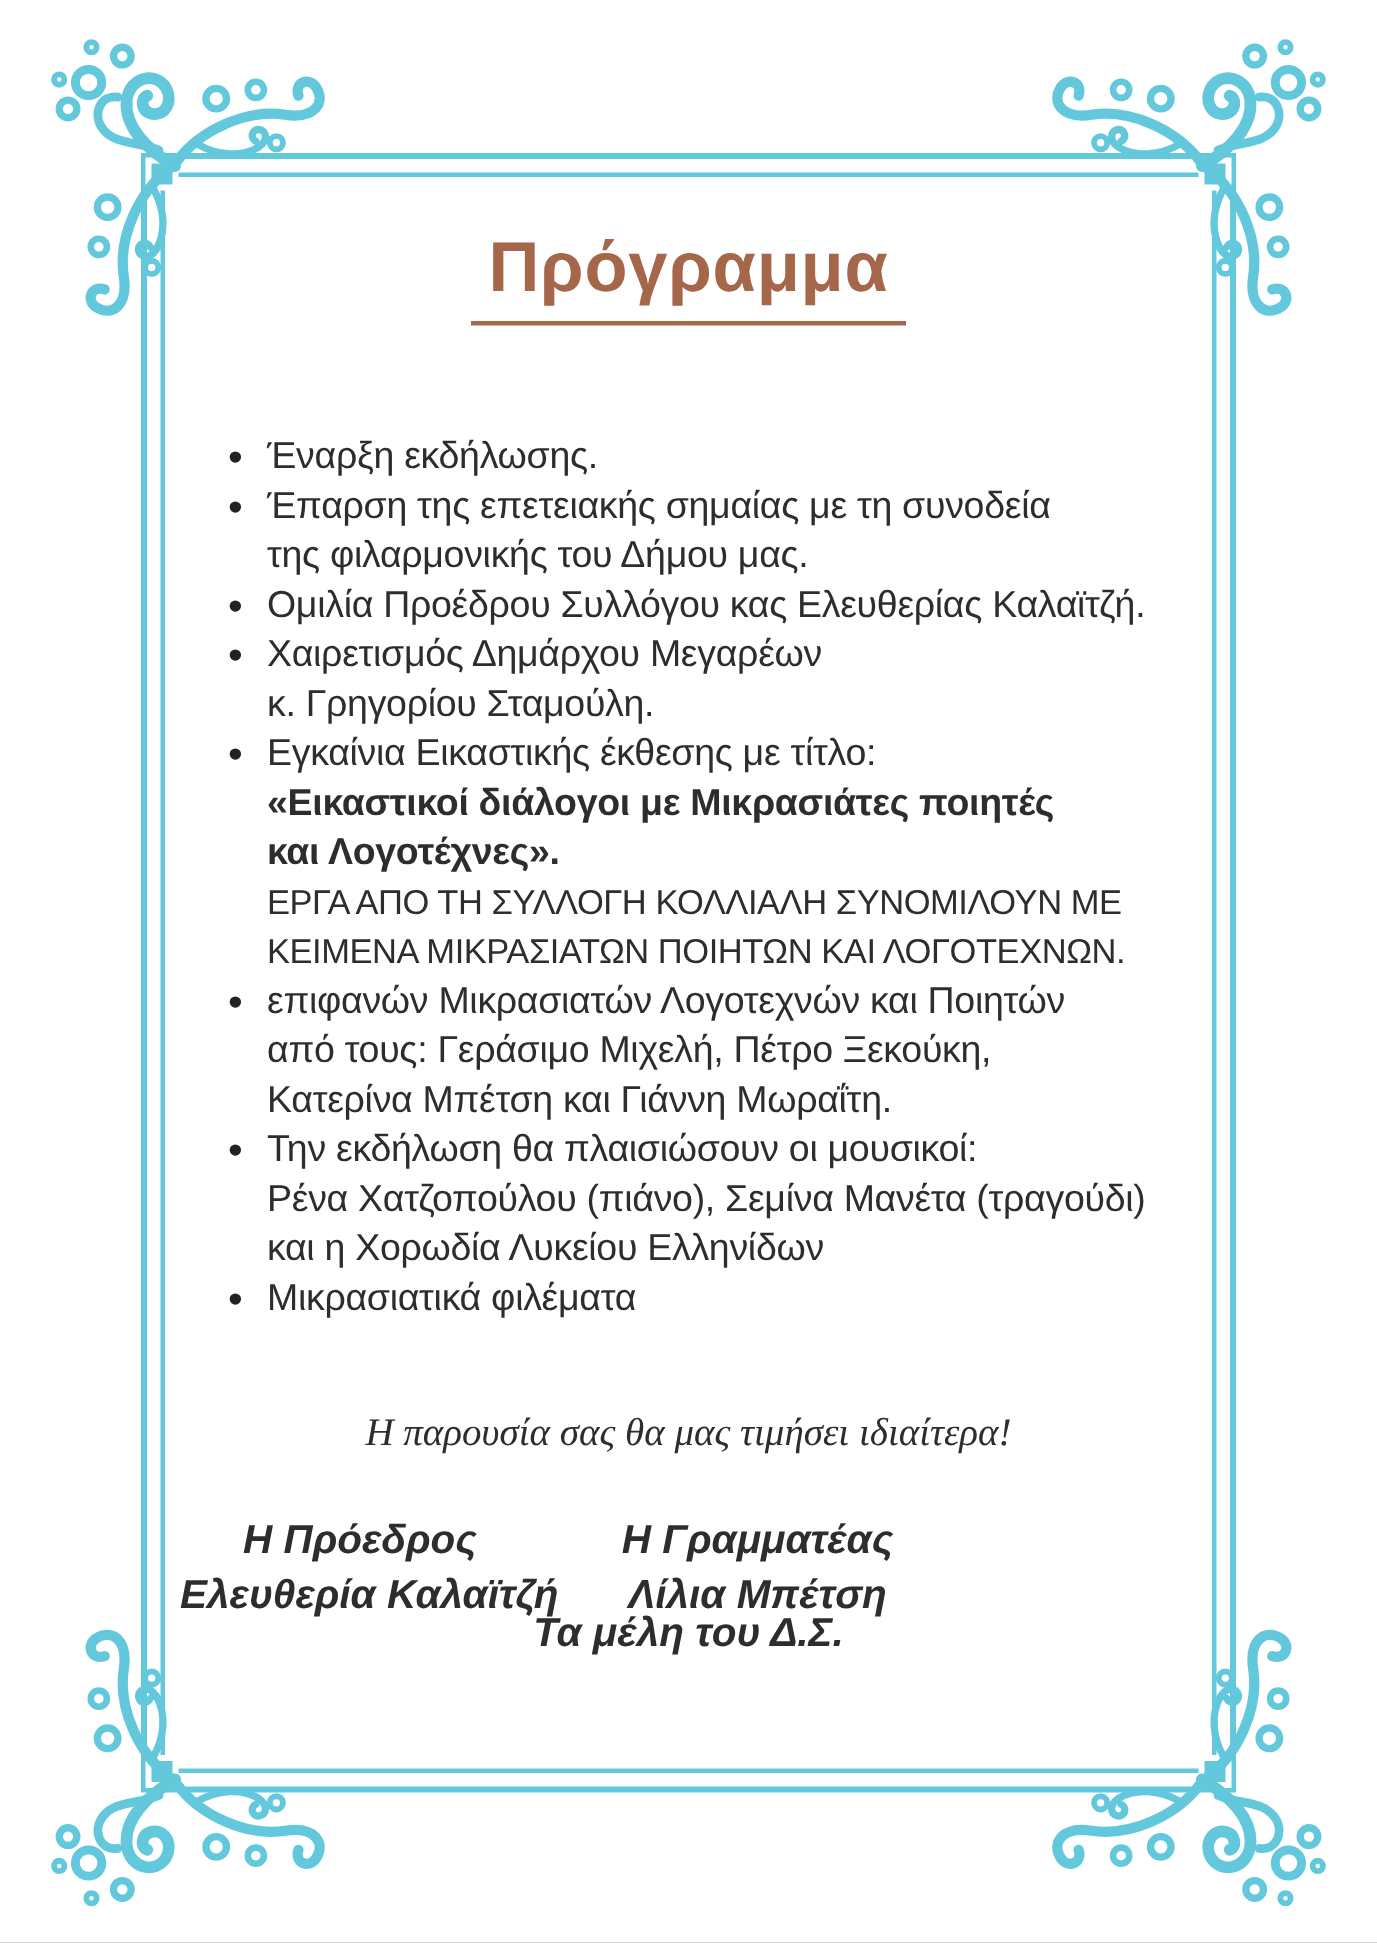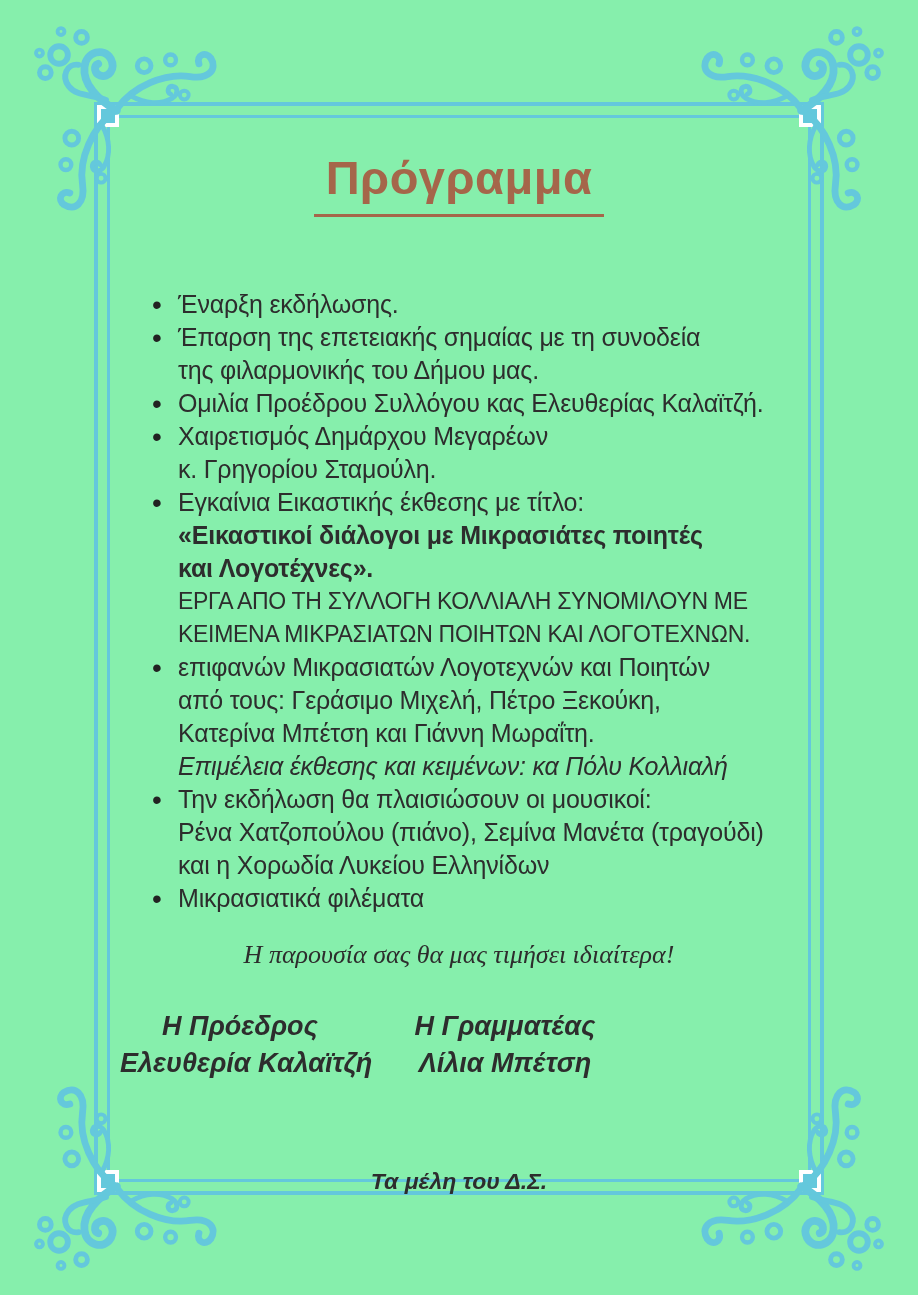--- a/index.html
+++ b/index.html
@@ -3,21 +3,21 @@
 <meta charset="utf-8">
 <style>
   :root{
     --teal:#64c8dc;
     --title:#a5664a;
     --ink:#2d2d2d;
   }
   *{margin:0;padding:0;box-sizing:border-box;}
   body{background:#888;font-family:"Liberation Sans","DejaVu Sans",sans-serif;}
   .page{
-    position:relative;width:918px;height:1295px;background:#86efac;
+    position:relative;width:918px;height:1295px;background:#ffffff;
     margin:0 auto;overflow:hidden;color:var(--ink);
   }
 
   
   .frame-outer{
     position:absolute;left:94px;top:102px;right:94px;bottom:100px;
     border:4px solid var(--teal);
   }
   .frame-inner{
     position:absolute;left:107px;top:115px;right:107px;bottom:113px;
@@ -71,22 +71,22 @@
   .signatures{
     position:absolute;top:1008px;left:0;right:0;
     display:flex;padding-left:120px;gap:25px;
   }
   .sig-col{width:240px;text-align:center;}
   .sig-line{
     font-size:27px;font-weight:bold;font-style:italic;line-height:37px;
     white-space:nowrap;
   }
   .board{
-    position:absolute;top:1168px;left:0;right:0;text-align:center;
-    font-size:23px;font-weight:bold;font-style:italic;
+    position:absolute;top:1073px;left:0;right:0;text-align:center;
+    font-size:27px;font-weight:bold;font-style:italic;
   }
 </style>
 </head>
 <body>
 
 <div class="page">
 
   <svg width="0" height="0" style="position:absolute" aria-hidden="true">
     <defs>
       <symbol id="flourish" viewBox="0 0 230 230">
@@ -160,21 +160,20 @@
         <div class="line">Εγκαίνια Εικαστικής έκθεσης με τίτλο:</div>
         <div class="line bold">«Εικαστικοί διάλογοι με Μικρασιάτες ποιητές</div>
         <div class="line bold">και Λογοτέχνες».</div>
         <div class="line upper">ΕΡΓΑ ΑΠΟ ΤΗ ΣΥΛΛΟΓΗ ΚΟΛΛΙΑΛΗ ΣΥΝΟΜΙΛΟΥΝ ΜΕ</div>
         <div class="line upper">ΚΕΙΜΕΝΑ ΜΙΚΡΑΣΙΑΤΩΝ ΠΟΙΗΤΩΝ ΚΑΙ ΛΟΓΟΤΕΧΝΩΝ.</div>
       </li>
       <li>
         <div class="line">επιφανών Μικρασιατών Λογοτεχνών και Ποιητών</div>
         <div class="line">από τους: Γεράσιμο Μιχελή, Πέτρο Ξεκούκη,</div>
         <div class="line">Κατερίνα Μπέτση και Γιάννη Μωραΐτη.</div>
-        <div class="line italic">Επιμέλεια έκθεσης και κειμένων: κα Πόλυ Κολλιαλή</div>
       </li>
       <li>
         <div class="line">Την εκδήλωση θα πλαισιώσουν οι  μουσικοί:</div>
         <div class="line">Ρένα Χατζοπούλου (πιάνο), Σεμίνα Μανέτα (τραγούδι)</div>
         <div class="line">και η Χορωδία Λυκείου Ελληνίδων</div>
       </li>
       <li>
         <div class="line">Μικρασιατικά φιλέματα</div>
       </li>
     </ul>

